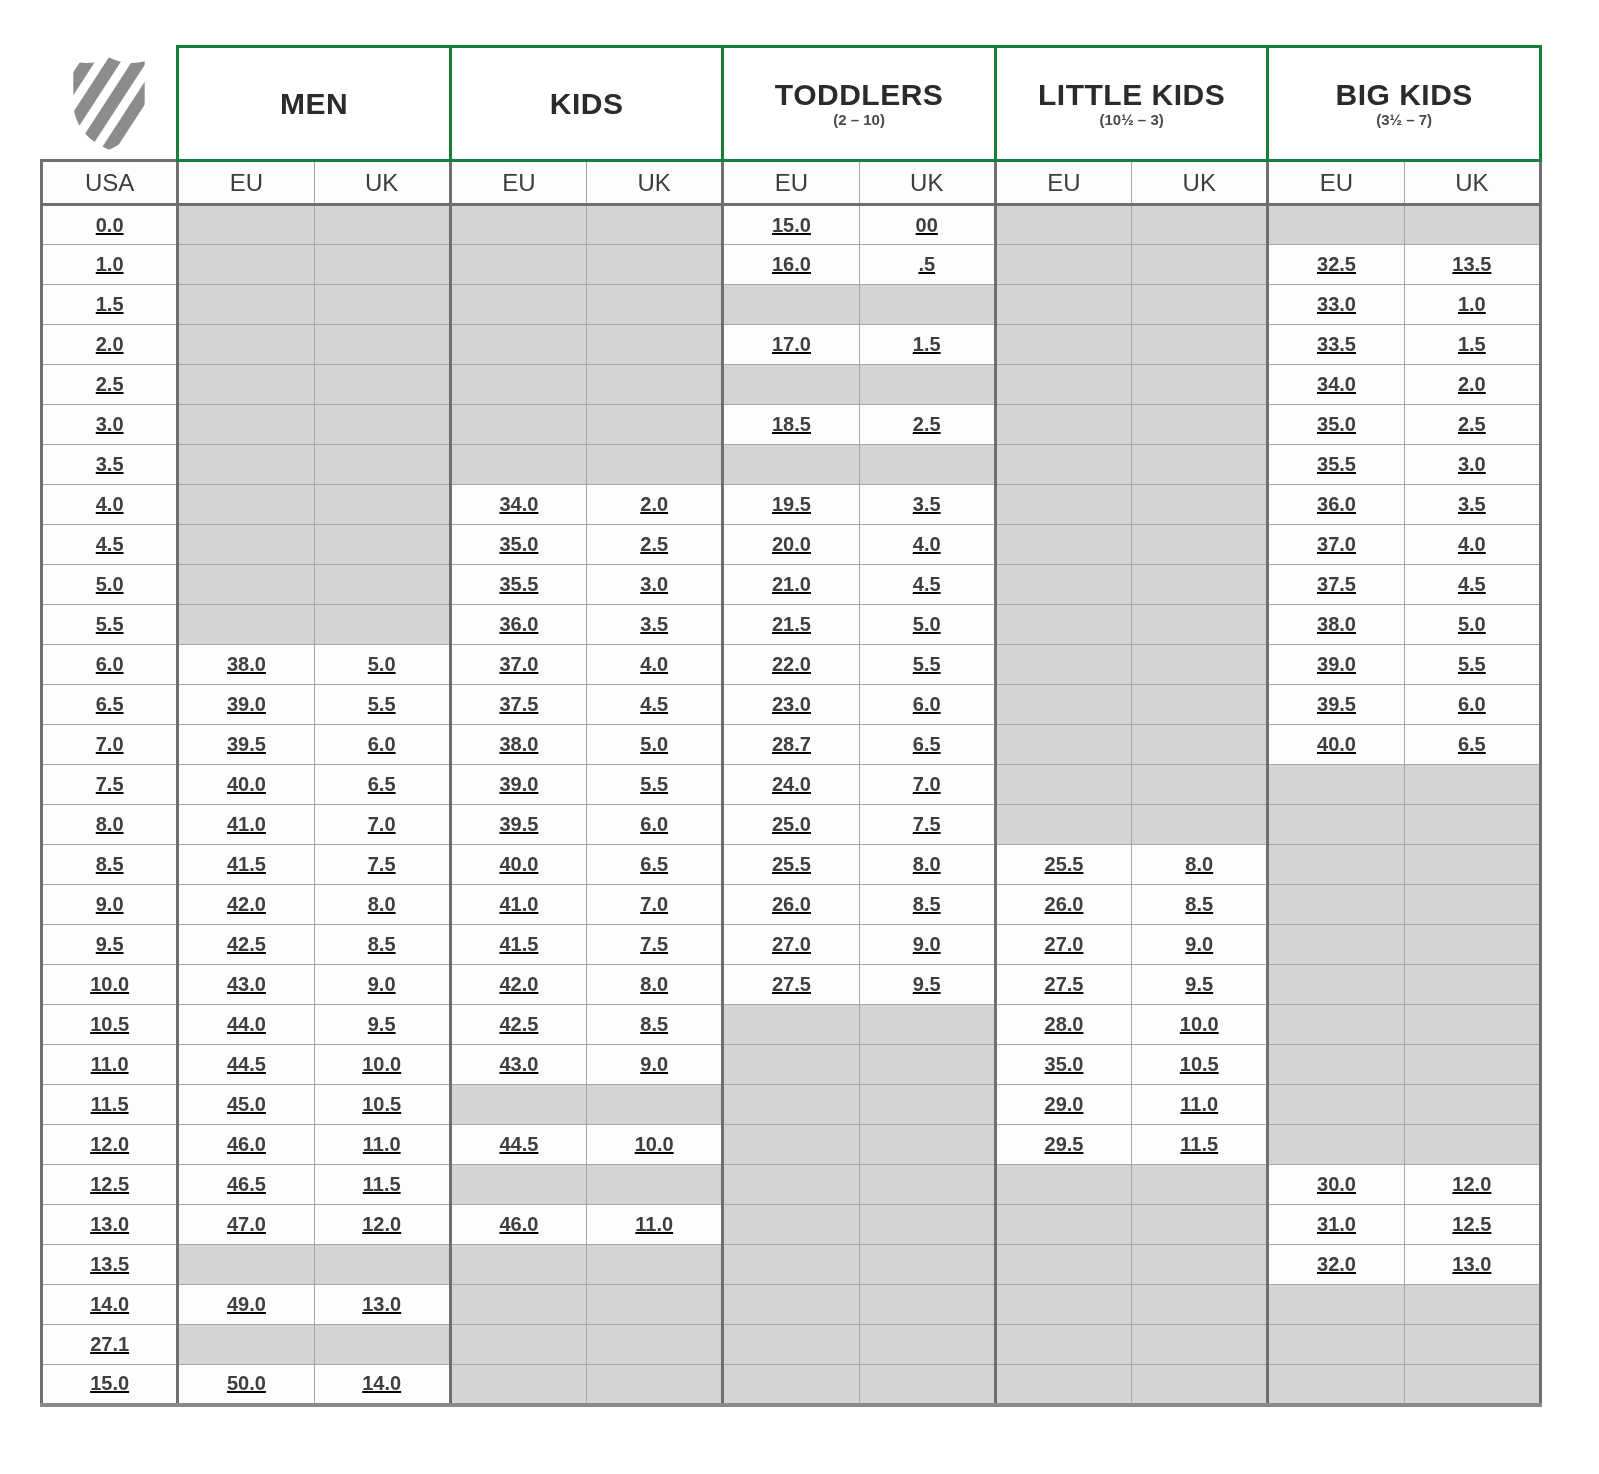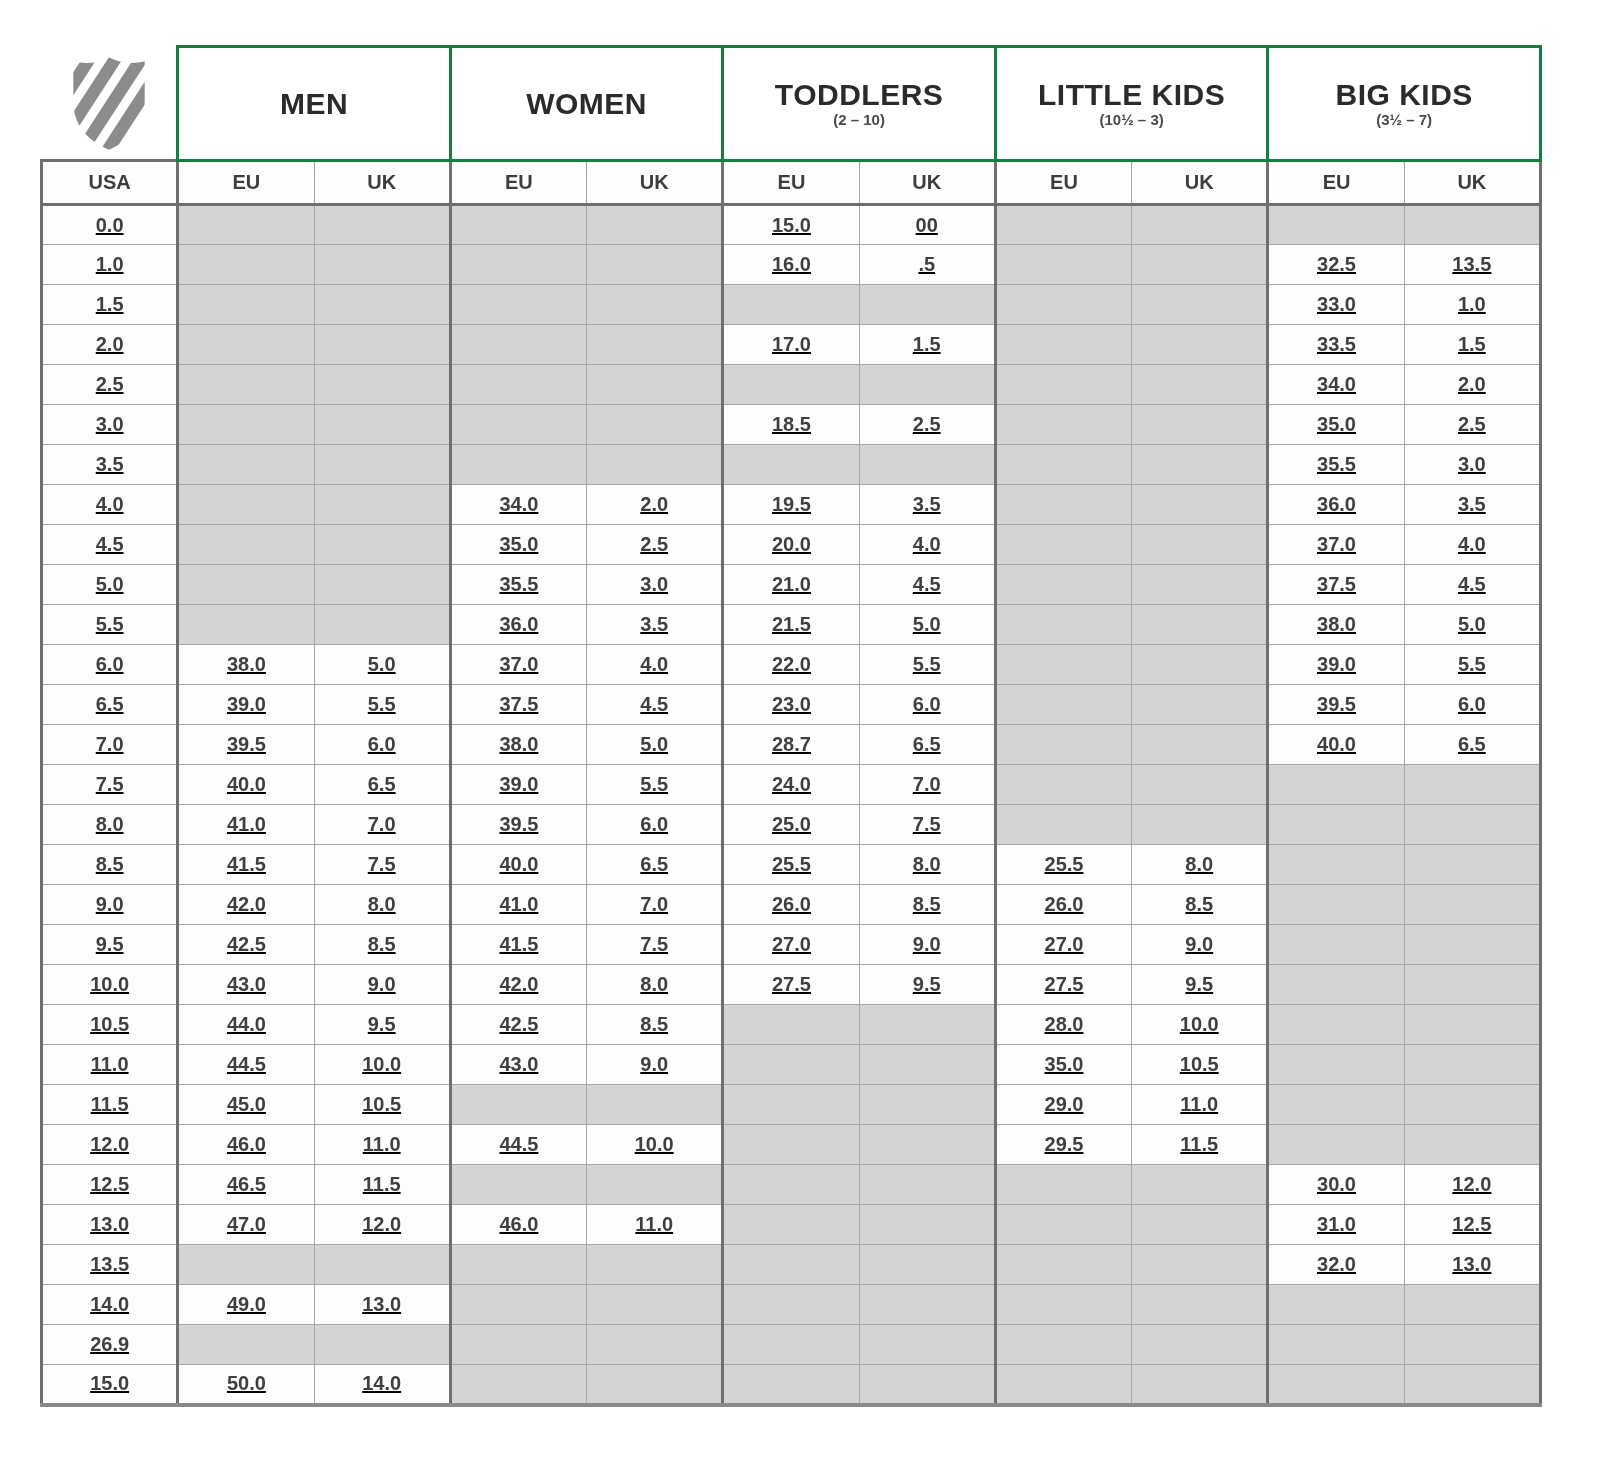--- a/index.html
+++ b/index.html
@@ -11,21 +11,21 @@
   th,td{padding:0;margin:0;text-align:center;vertical-align:middle;
         font-family:"Liberation Sans", sans-serif;}
   
   tr.band{height:114px;}
   td.logo-cell{background:#ffffff;border:none;}
   th.sec{background:#ffffff;border:3px solid #15803d;}
   .sec-title{font-size:30px;font-weight:bold;color:#2b2b2b;letter-spacing:.5px;line-height:1.05;}
   .sec-sub{font-size:15px;font-weight:bold;color:#4a4a4a;margin-top:0;min-height:1px;}
   
   tr.subheader{height:44px;}
-  tr.subheader th{background:#fdfdfd;font-size:20px;font-weight:bold;color:#3d3d3d;
+  tr.subheader th{background:#fdfdfd;font-size:24px;font-weight:normal;color:#3d3d3d;
         border:1px solid #a6a6a6;border-top:3px solid #6f6f6f;border-bottom:3px solid #6f6f6f;}
   tr.subheader th:first-child{border-left:3px solid #6f6f6f;}
   
   tbody tr{height:40px;text-decoration:underline;}
   tbody td{background:#fdfdfd;font-size:20px;font-weight:bold;color:#3f3f3f;
         border:1px solid #a6a6a6;}
   tbody td.empty{background:#d4d4d4;}
   tbody td:first-child{border-left:3px solid #6f6f6f;}
   td.secL,th.secL{border-left:3px solid #6f6f6f !important;}
   td.lastCol,th.lastCol{border-right:3px solid #6f6f6f !important;}
@@ -71,21 +71,21 @@
                   <rect x="72" y="-70" width="15" height="260"></rect>
                 </g>
               </g>
             </svg>
           </div>
         </td>
         <th class="sec" colspan="2">
           <div class="sec-title">MEN</div>
         </th>
         <th class="sec" colspan="2">
-          <div class="sec-title">WOMEN</div>
+          <div class="sec-title">KIDS</div>
         </th>
         <th class="sec" colspan="2">
           <div class="sec-title">TODDLERS</div>
           <div class="sec-sub">(2 – 10)</div>
         </th>
         <th class="sec" colspan="2">
           <div class="sec-title">LITTLE KIDS</div>
           <div class="sec-sub">(10½ – 3)</div>
         </th>
         <th class="sec" colspan="2">
@@ -466,21 +466,21 @@
           <td class="secL empty"></td>
           <td class="empty"></td>
           <td class="secL empty"></td>
           <td class="empty"></td>
           <td class="secL empty"></td>
           <td class="empty"></td>
           <td class="secL empty"></td>
           <td class="lastCol empty"></td>
         </tr>
         <tr>
-          <td>26.9</td>
+          <td>27.1</td>
           <td class="secL empty"></td>
           <td class="empty"></td>
           <td class="secL empty"></td>
           <td class="empty"></td>
           <td class="secL empty"></td>
           <td class="empty"></td>
           <td class="secL empty"></td>
           <td class="empty"></td>
           <td class="secL empty"></td>
           <td class="lastCol empty"></td>

